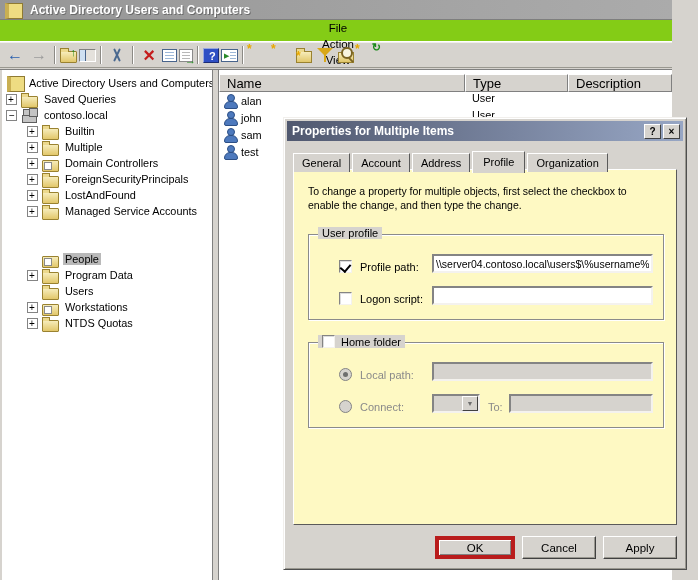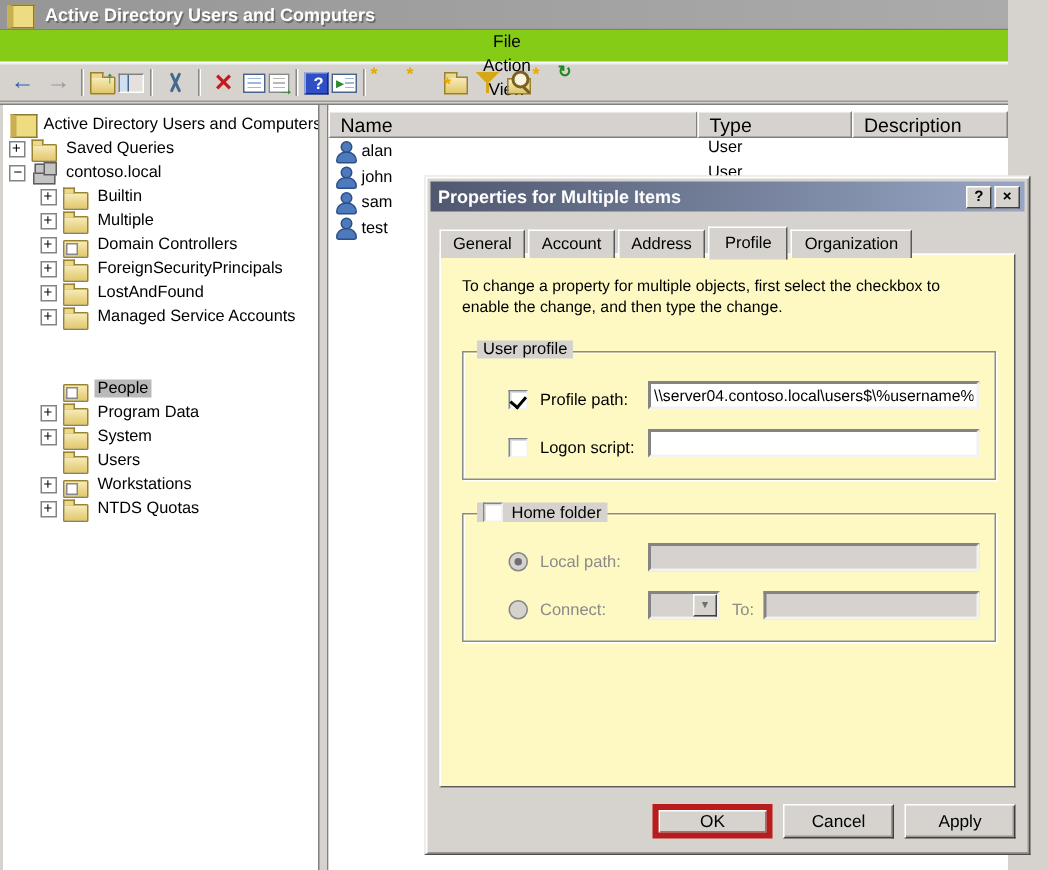--- a/index.html
+++ b/index.html
@@ -314,25 +314,20 @@
           <span class="t-ico i-ou"></span>
           <span class="tree-label selected">People</span>
         </div>
 
         <div class="tree-row" style="padding-left: 25px;">
           <span class="exp plus"></span>
           <span class="t-ico i-folder"></span>
           <span class="tree-label">Program Data</span>
         </div>
 
-        <div class="tree-row" style="padding-left: 25px;">
-          <span class="exp plus"></span>
-          <span class="t-ico i-folder"></span>
-          <span class="tree-label">System</span>
-        </div>
 
         <div class="tree-row" style="padding-left: 25px;">
           <span class="exp blank"></span>
           <span class="t-ico i-folder"></span>
           <span class="tree-label">Users</span>
         </div>
 
         <div class="tree-row" style="padding-left: 25px;">
           <span class="exp plus"></span>
           <span class="t-ico i-ou"></span>

